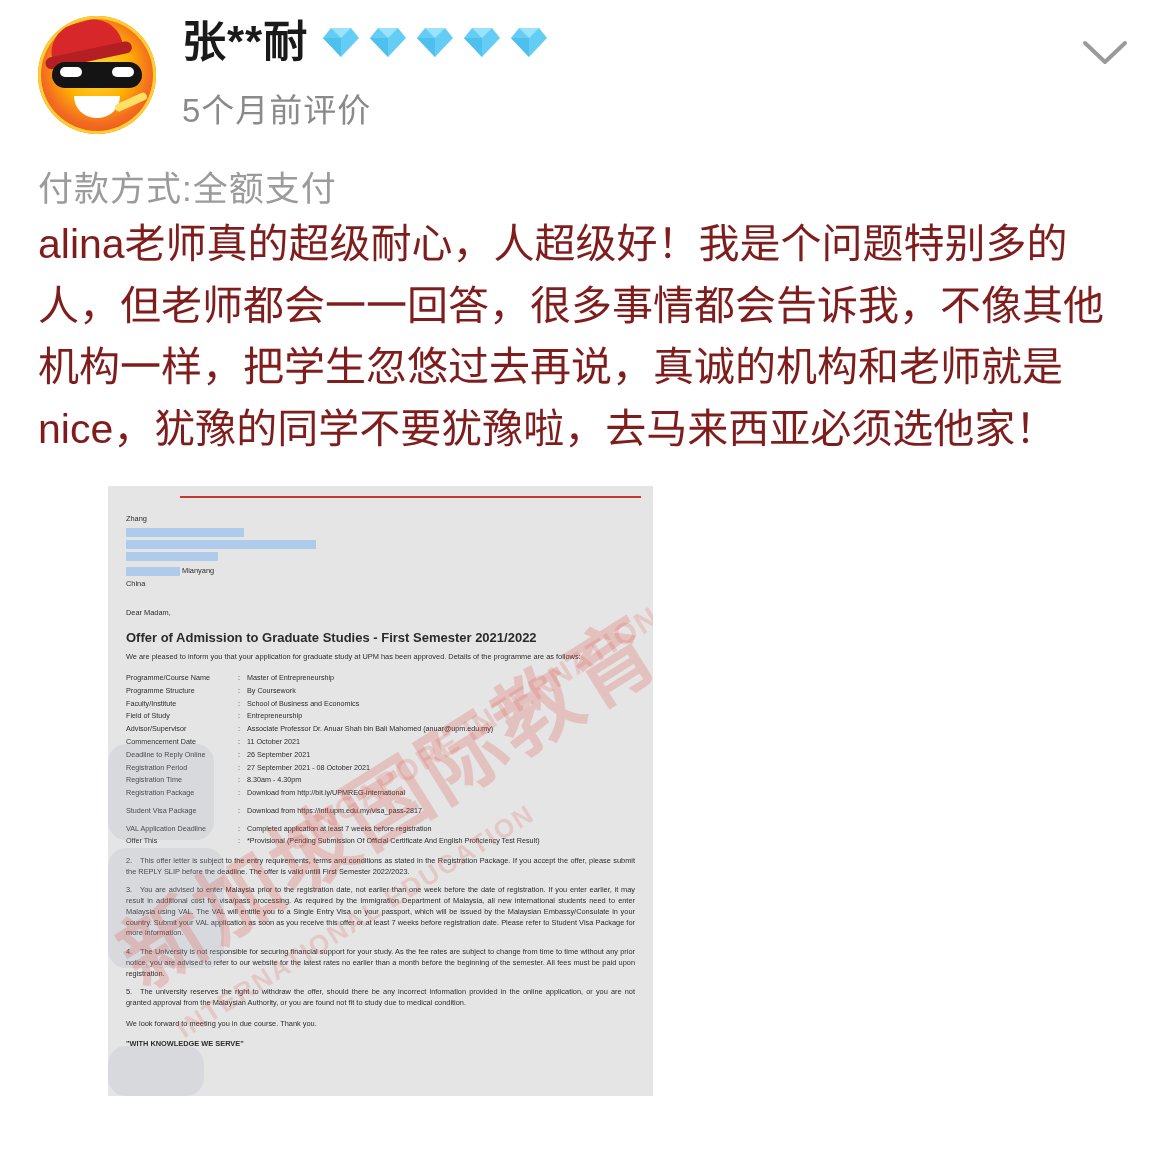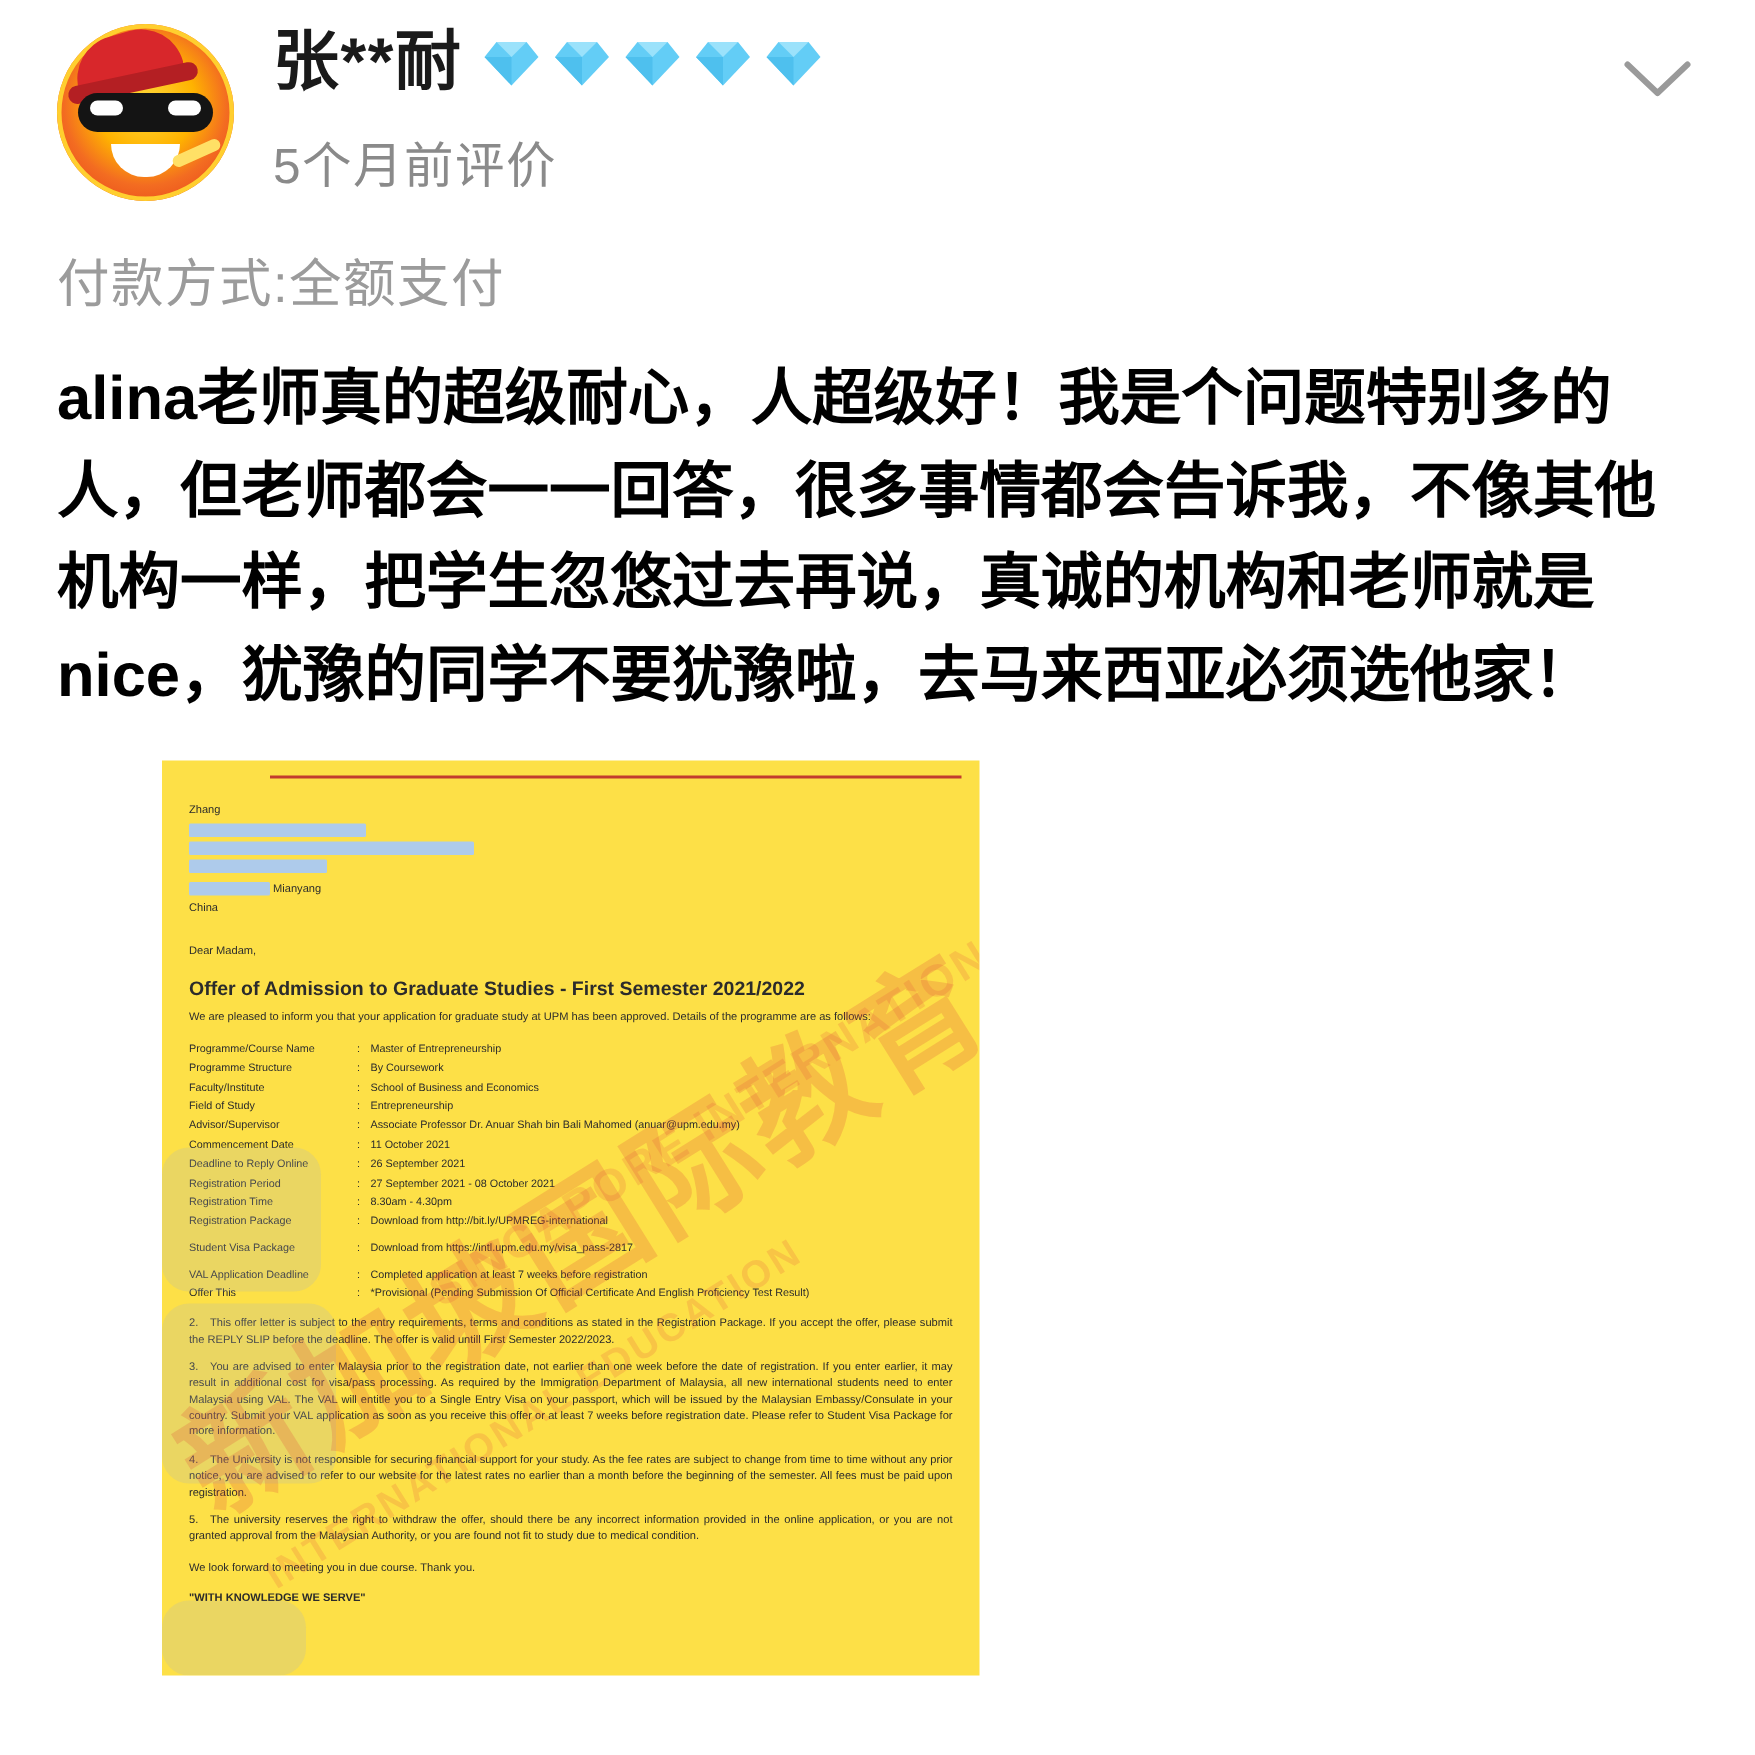--- a/index.html
+++ b/index.html
@@ -147,35 +147,35 @@
   }
 
   
   .pay-method {
     margin-top: 26px;
     font-size: 35px;
     color: #9b9b9b;
     letter-spacing: 1px;
   }
   .review-text {
-    margin-top: 24px;
+    margin-top: 3px;
     font-size: 41px;
     line-height: 1.5;
-    font-weight: bold;
-    color: #000000;
+    font-weight: normal;
+    color: #7f1d1d;
     letter-spacing: 0px;
   }
 
   
   .doc-wrap {
     margin-top: 26px;
     margin-left: 70px;
     width: 545px;
     height: 610px;
-    background: #fde047;
+    background: #e5e5e5;
     position: relative;
     overflow: hidden;
     font-family: "Liberation Sans", sans-serif;
   }
   .doc-inner {
     position: absolute;
     inset: 0;
     padding: 14px 18px 0 18px;
     box-sizing: border-box;
     color: #2b2b2b;

